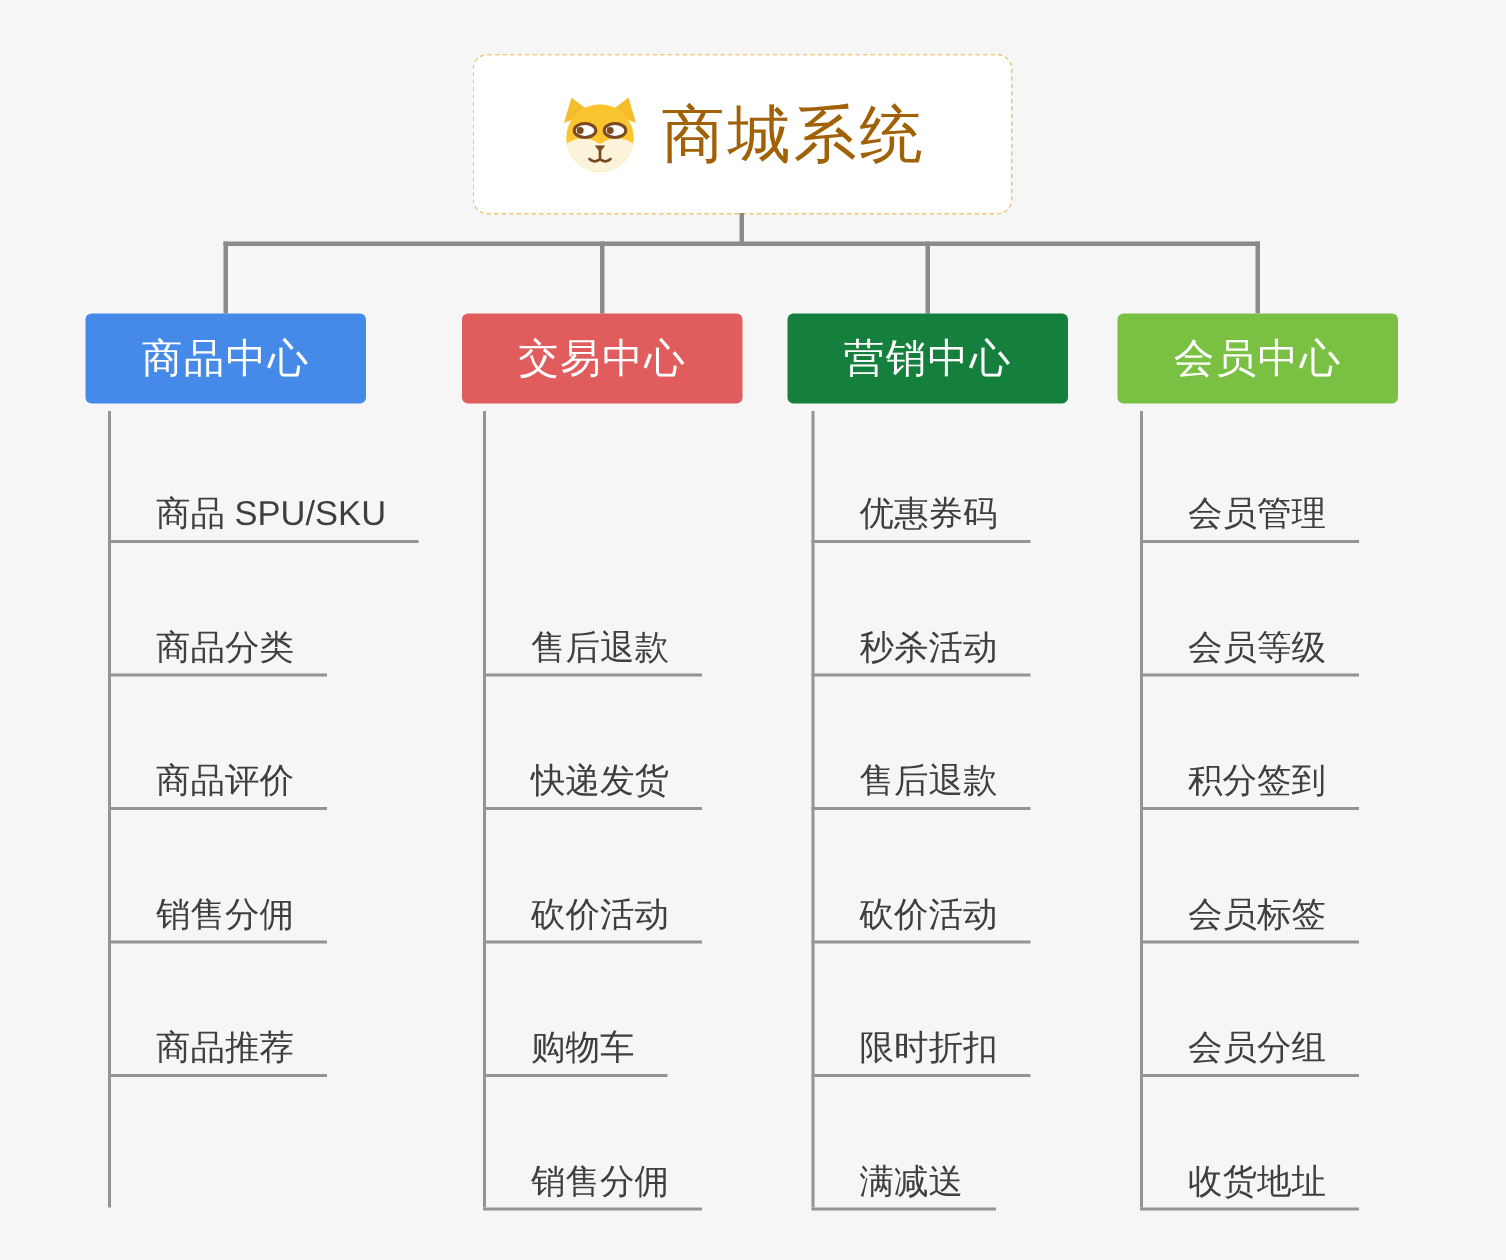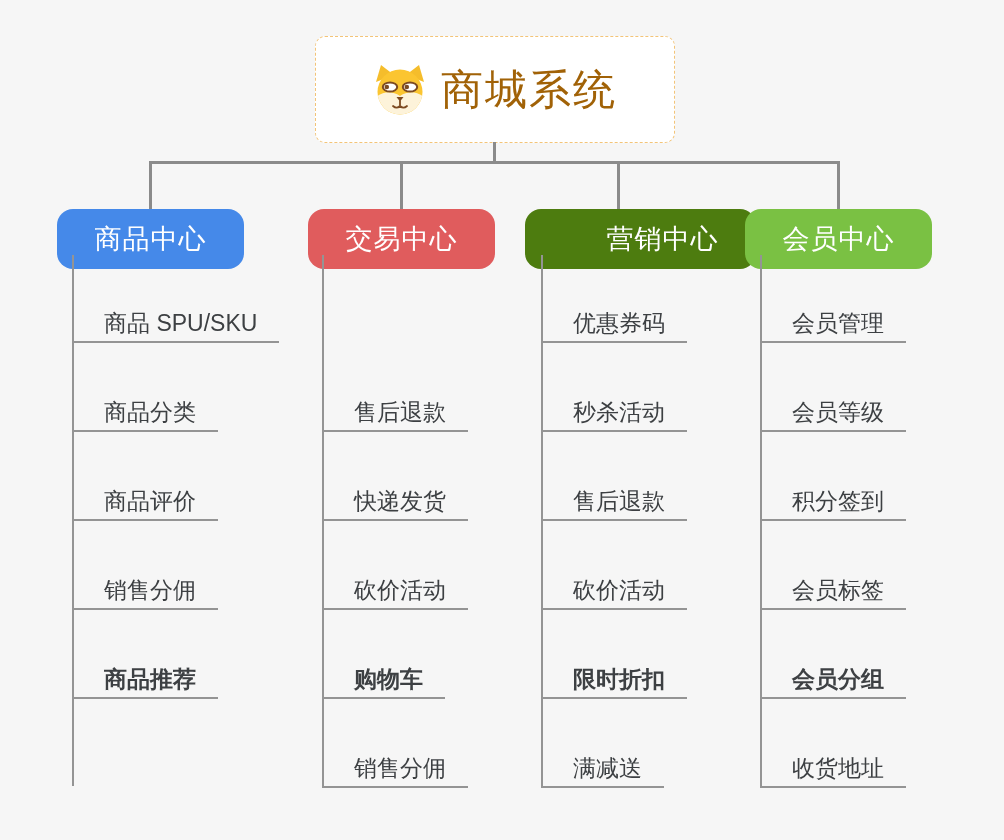--- a/index.html
+++ b/index.html
@@ -16,40 +16,40 @@
 
   
   .line{position:absolute;background:#8b8b8b;}
   .root-trunk{left:493px;top:142px;width:3px;height:20px;}
   .hbar{left:149px;top:161px;width:691px;height:3px;}
   .drop{top:161px;width:3px;height:48px;}
   .drop0{left:149px;} .drop1{left:400px;} .drop2{left:617px;} .drop3{left:837px;}
 
   
   .bn{
-    position:absolute;top:209px;width:187px;height:60px;border-radius:16px;
+    position:absolute;top:209px;width:187px;height:60px;border-radius:4px;
     color:#ffffff;font-size:27px;display:flex;align-items:center;justify-content:center;
     white-space:nowrap;letter-spacing:1px;
   }
   .bn0{left:57px;background:#4589e9;}
   .bn1{left:308px;background:#e05c5d;}
-  .bn2{left:525px;background:#4d7c0f;padding-left:44px;}
+  .bn2{left:525px;background:#15803d;}
   .bn3{left:745px;background:#7ac143;}
 
   
-  .col{position:absolute;top:255px;width:300px;height:540px;}
+  .col{position:absolute;top:274px;width:300px;height:540px;}
   .col0{left:72px;} .col1{left:322px;} .col2{left:541px;} .col3{left:760px;}
   .trunk{position:absolute;left:0;top:0;width:2px;height:531px;background:#949494;}
   .leaf{
     position:absolute;left:0;height:46px;box-sizing:content-box;
     padding:0 22px 2px 32px;border-bottom:2px solid #949494;
     display:flex;align-items:flex-end;white-space:nowrap;
     font-size:23px;color:#3d4043;cursor:default;
   }
-  .r0{top:38px;} .r1{top:127px;} .r2{top:216px;} .r3{top:305px;} .r4{top:394px;font-weight:bold;} .r5{top:483px;}
+  .r0{top:38px;} .r1{top:127px;} .r2{top:216px;} .r3{top:305px;} .r4{top:394px;} .r5{top:483px;}
 </style>
 </head>
 <body>
 
 <div class="canvas">
 
   <div class="root-node">
     <svg width="54" height="50" viewBox="0 0 54 50">
       <polygon points="8,0 21,10 3,17" fill="#f5bd2b"></polygon>
       <polygon points="46,0 33,10 51,17" fill="#f5bd2b"></polygon>

